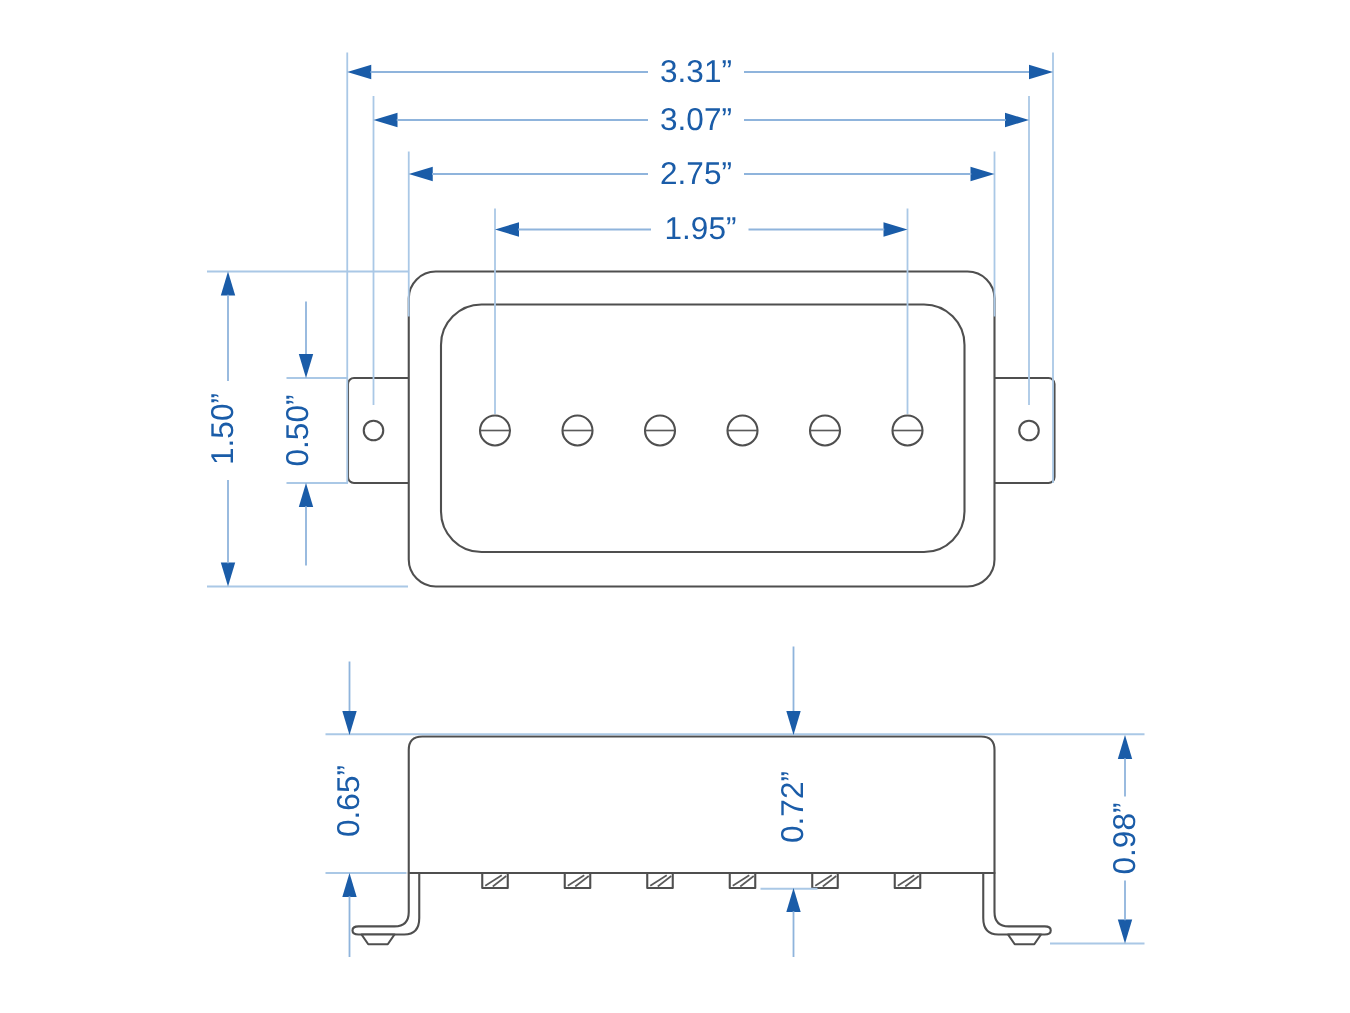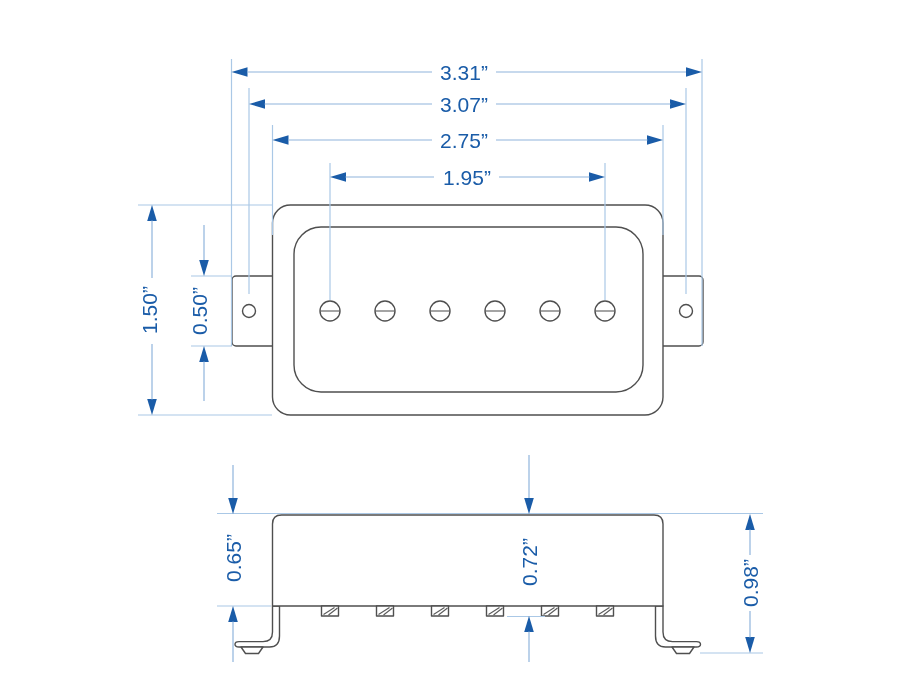--- a/index.html
+++ b/index.html
@@ -2,21 +2,20 @@
 <html><head>
 <meta charset="utf-8">
 <style>
   html,body{margin:0;padding:0;background:#ffffff;}
   .canvas{
     position:relative;
     width:900px;height:638px;
     background:#ffffff;
     font-family:"Liberation Sans", sans-serif;
     overflow:hidden;
-    margin-top:24px;
   }
   svg{display:block;}
   .outline{fill:#ffffff;stroke:#4f4f4f;stroke-width:1.4;stroke-linejoin:round;}
   .thin{stroke:#5a5a5a;stroke-width:1.1;fill:none;}
   .ext{stroke:#aac8e6;stroke-width:1.2;fill:none;}
   .dimline{stroke:#8fb4dc;stroke-width:1.2;fill:none;}
   .arrow{fill:#1a5ca8;stroke:none;}
   .dimtext{
     fill:#1a5ca8;
     font-family:"Liberation Sans", sans-serif;

